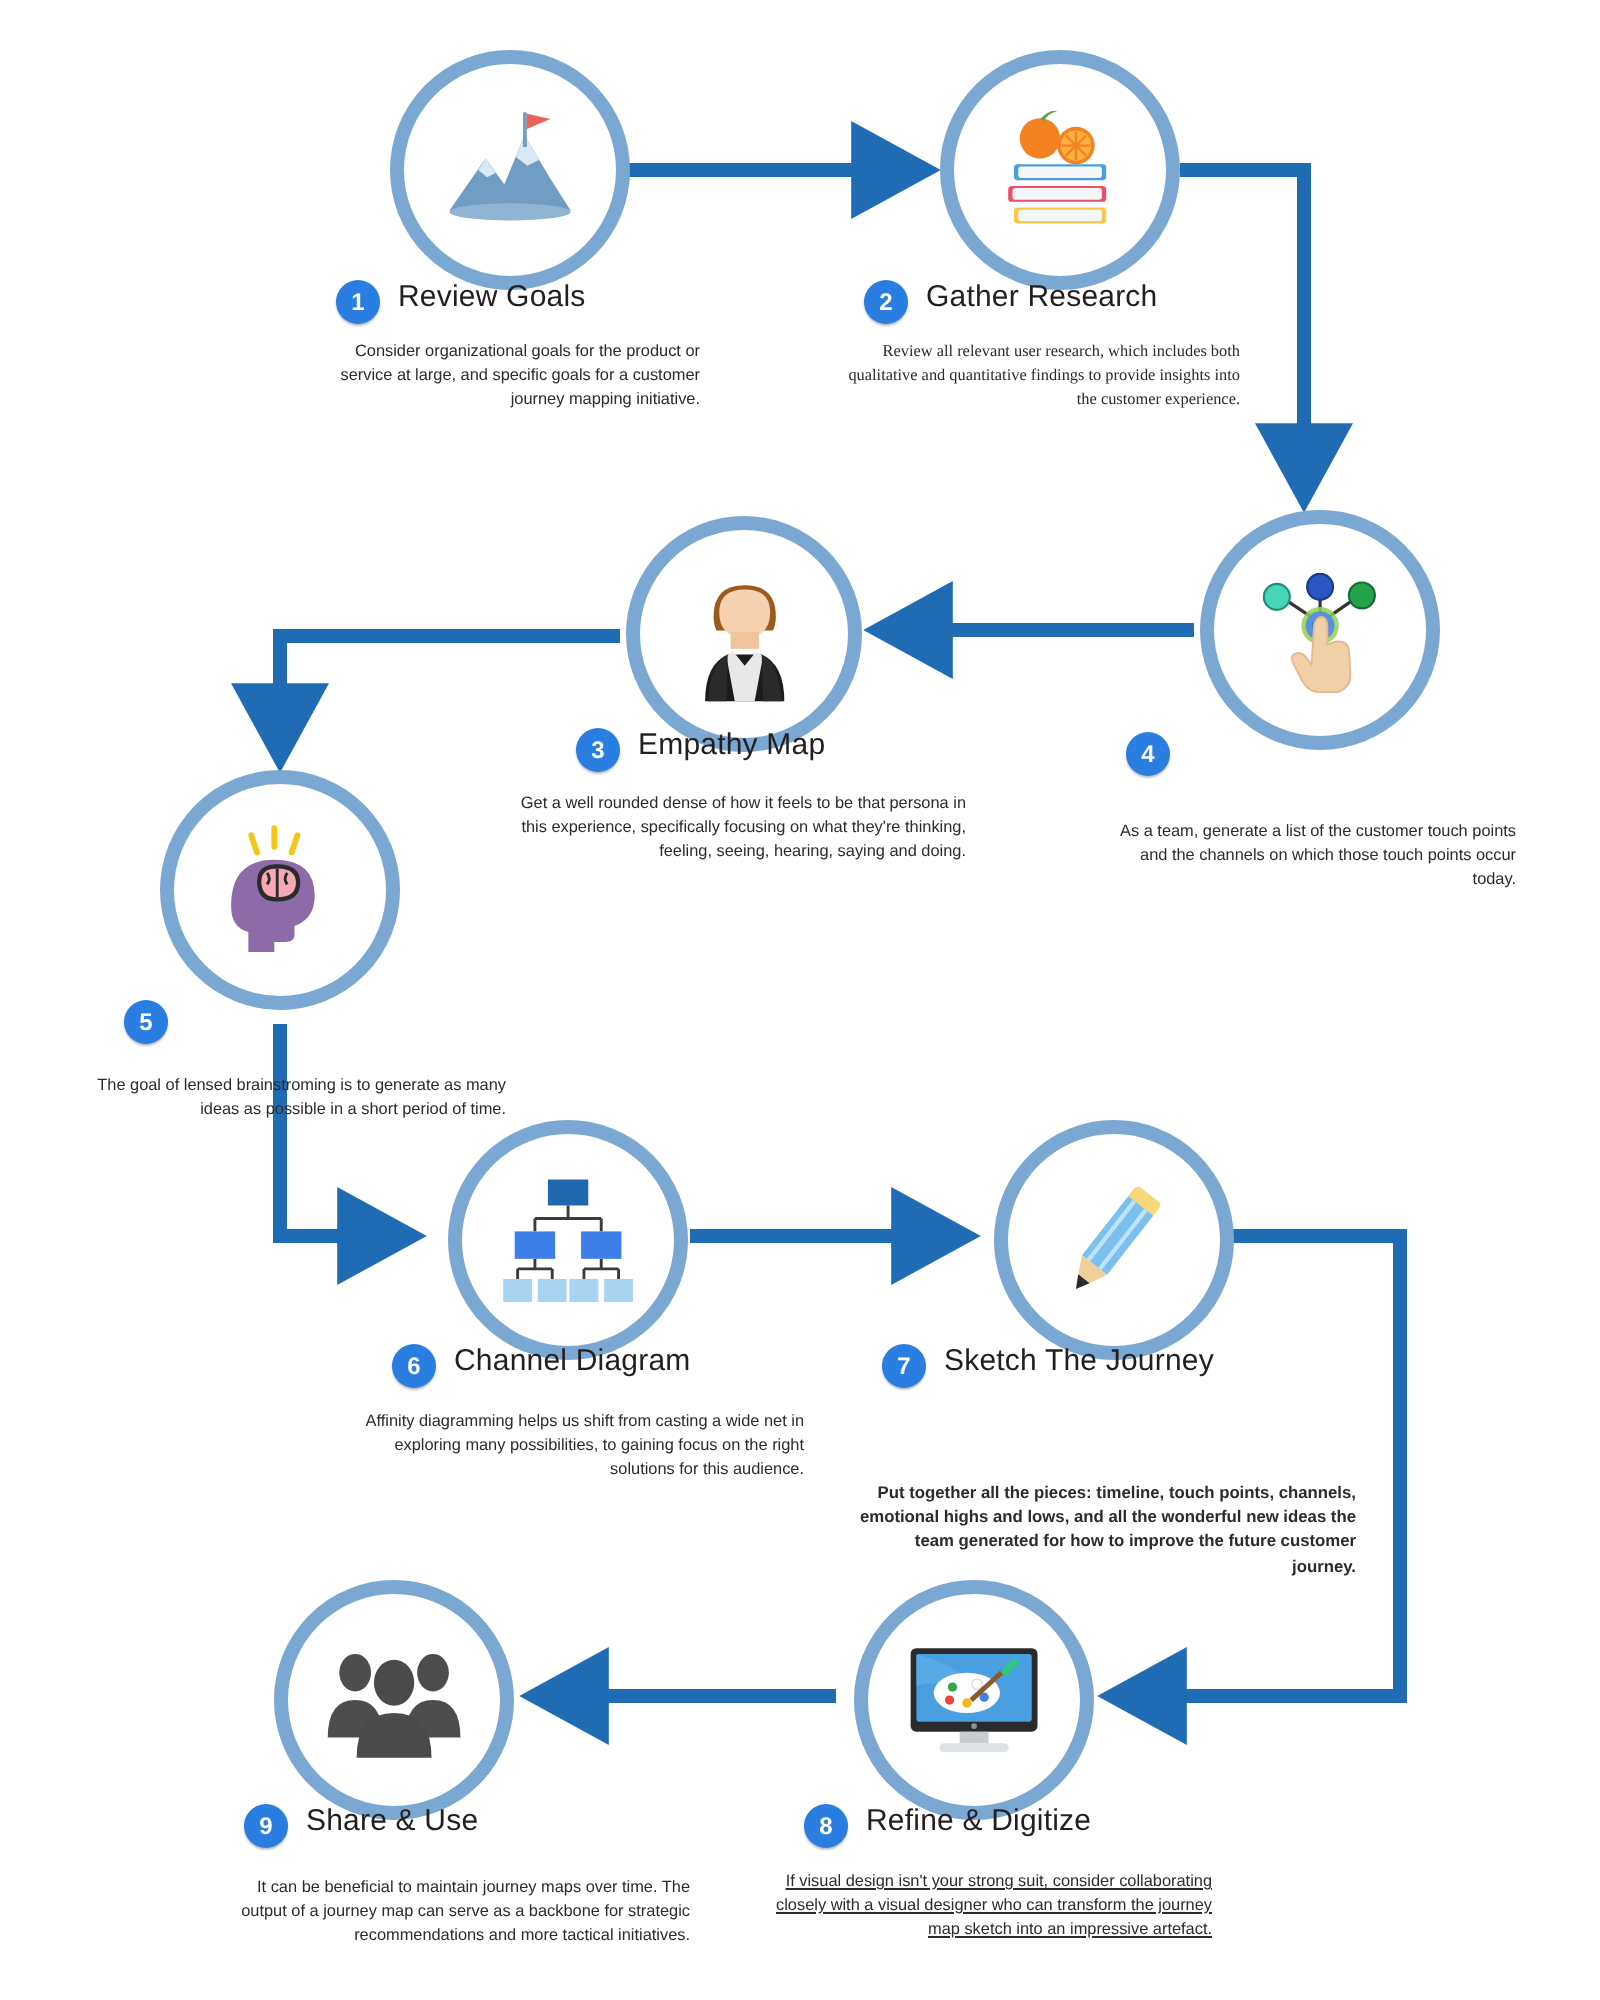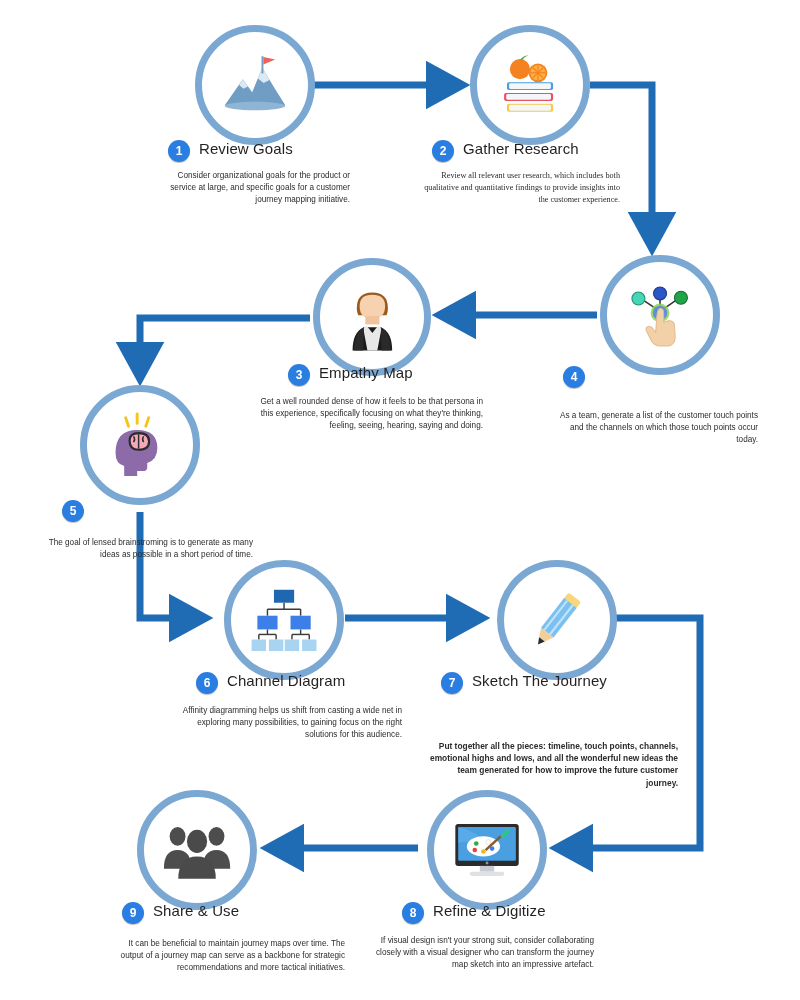--- a/index.html
+++ b/index.html
@@ -256,21 +256,21 @@
           <rect x="40" y="72" width="20" height="8" fill="#c9cdd1"></rect>
           <rect x="26" y="80" width="48" height="6" rx="3" fill="#dfe2e5"></rect>
           <circle cx="50" cy="68" r="2" fill="#8d9398"></circle>
         </svg>
       </div>
     </div>
     <div class="label-row" style="left:402px;top:902px;width:220px;">
       <div class="badge">8</div>
       <div class="title">Refine &amp; Digitize</div>
     </div>
-    <div class="desc" style="left:364px;top:935px;width:230px;">If visual design isn't your strong suit, consider collaborating closely with a visual designer who can transform the journey map sketch into an impressive artefact.</div>
+    <div class="desc" style="left:376px;top:935px;width:230px;text-decoration:underline;">If visual design isn't your strong suit, consider collaborating closely with a visual designer who can transform the journey map sketch into an impressive artefact.</div>
   </div>
 
   <div class="node">
     <div class="circle" style="left:137px;top:790px;width:120px;height:120px;">
       <div class="icon-wrap">
         <svg class="ico" viewBox="0 0 100 100" width="100%" height="100%">
           <g fill="#4d4d4d">
             <ellipse cx="23" cy="31" rx="11" ry="13"></ellipse>
             <path d="M4,76 q0,-26 19,-26 q19,0 19,26 z"></path>
             <ellipse cx="77" cy="31" rx="11" ry="13"></ellipse>

